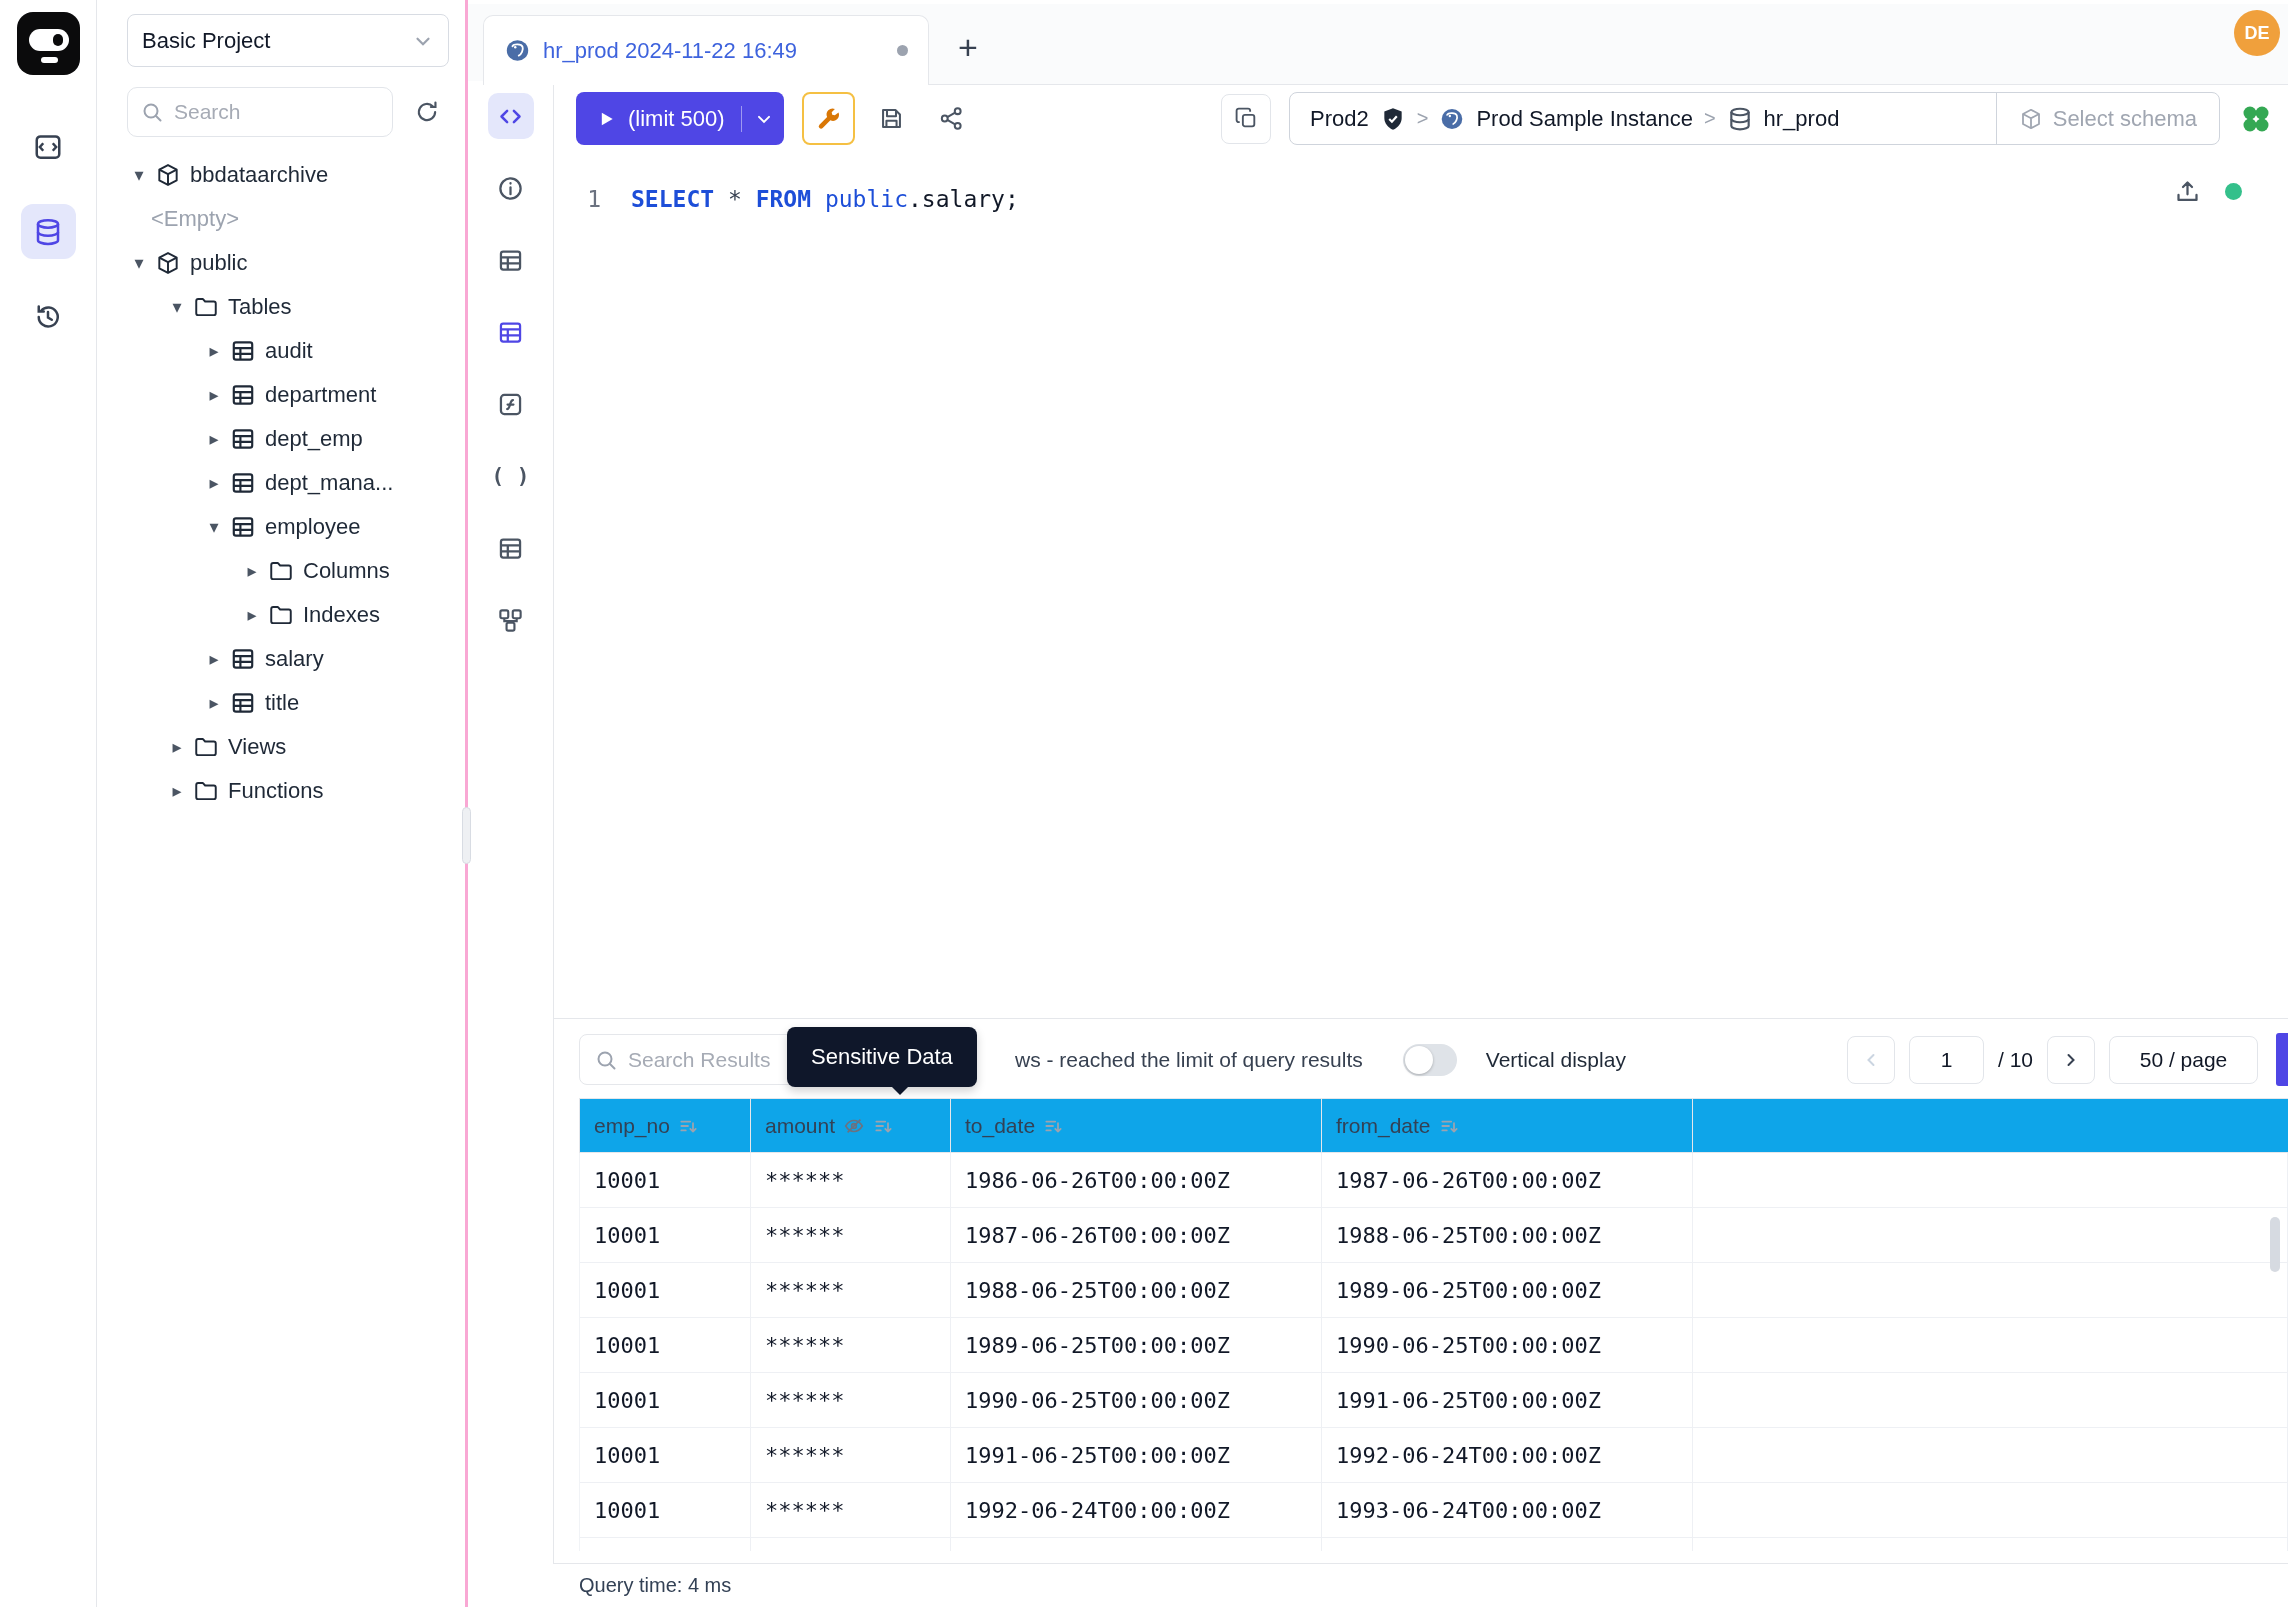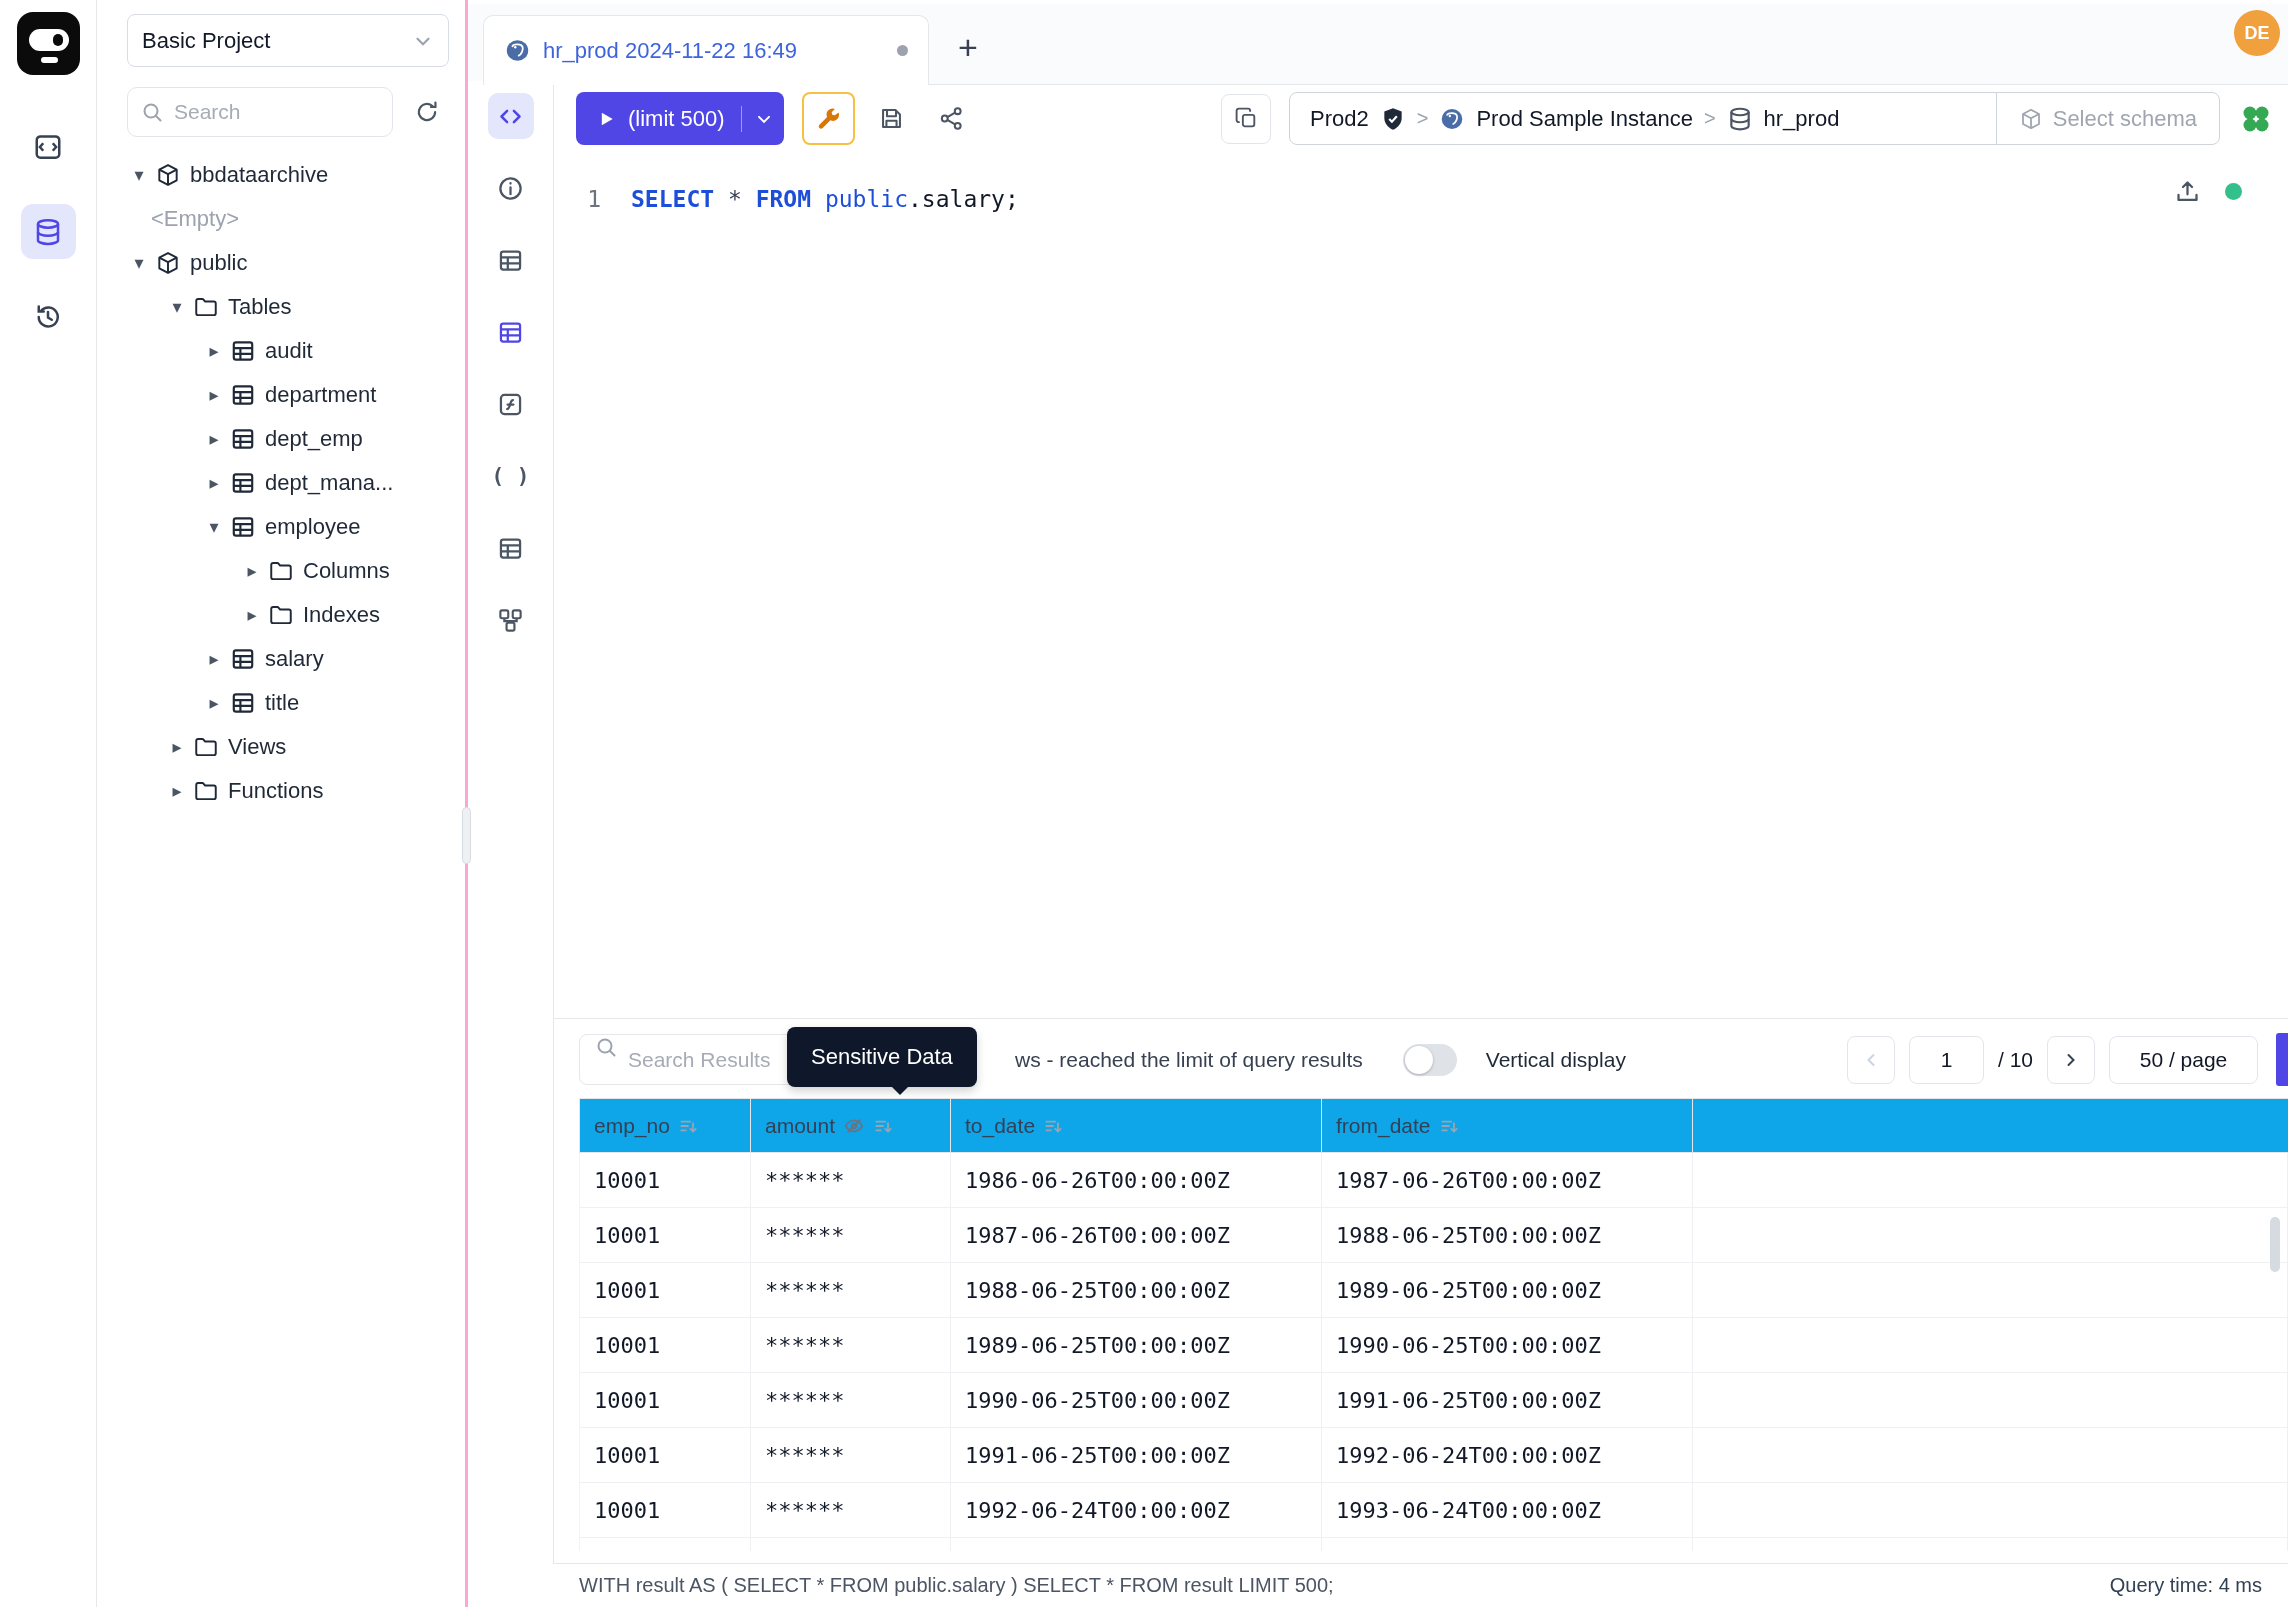--- a/index.html
+++ b/index.html
@@ -98,21 +98,21 @@
   .tok-schema{color:#1d4ed8}
   .tok-plain{color:#111827}
   #editor-tools{position:absolute;top:22px;right:46px;display:flex;align-items:center;gap:24px;color:#4b5563}
   #editor-tools .ic{width:27px;height:27px;cursor:pointer}
   .green-dot{width:17px;height:17px;border-radius:50%;background:#34c08b}
 
   
   #results{position:absolute;left:0;top:937px;right:0;height:546px;border-top:1px solid #e5e7eb;overflow:hidden;background:#fff}
   .grip{position:absolute;top:-11px;left:871px;width:34px;cursor:row-resize}
   #res-controls{position:relative;margin:14px 0 0 25px;height:53px;display:flex;align-items:center}
-  .res-search{width:297px;height:51px;border:1px solid #e5e7eb;border-radius:8px;display:flex;
+  .res-search{width:297px;height:51px;border:1px solid #e5e7eb;border-radius:8px;display:flex;align-items:center;
     gap:10px;padding:0 14px;color:#9ca3af;flex:none}
   .res-search .ic{width:24px;height:24px;flex:none}
   .res-search input{border:0;outline:0;width:100%;font-size:21px;font-family:inherit;background:transparent;color:#111827}
   .limit-text{margin-left:139px;font-size:21px;color:#374151;white-space:nowrap}
   .toggle{margin-left:40px;width:54px;height:32px;border-radius:16px;background:#dfe3e8;position:relative;flex:none;cursor:pointer}
   .toggle .knob{position:absolute;left:2px;top:2px;width:28px;height:28px;border-radius:50%;background:#fff;
     box-shadow:0 1px 3px rgba(0,0,0,.25)}
   .toggle-label{margin-left:29px;font-size:21px;color:#1f2937;white-space:nowrap}
   .pager{margin-left:auto;display:flex;align-items:center;gap:14px;margin-right:30px}
   .pg-btn{width:48px;height:48px;border:1px solid #e2e5ea;border-radius:8px;display:grid;place-items:center;cursor:pointer}
@@ -709,19 +709,18 @@
               <div class="td c2">1993-06-24T00:00:00Z</div>
               <div class="td c3">1994-06-24T00:00:00Z</div>
               <div class="td cf"></div>
             </div>
           </div>
         <div class="vscroll"></div>
       </div>
     </div>
 
     <div id="statusbar">
-      <span class="sql">WITH result AS ( SELECT * FROM public.salary ) SELECT * FROM result LIMIT 500;</span>
       <span class="qtime">Query time: 4 ms</span>
     </div>
 
   </div>
 </div>
 
 
 </body></html>

